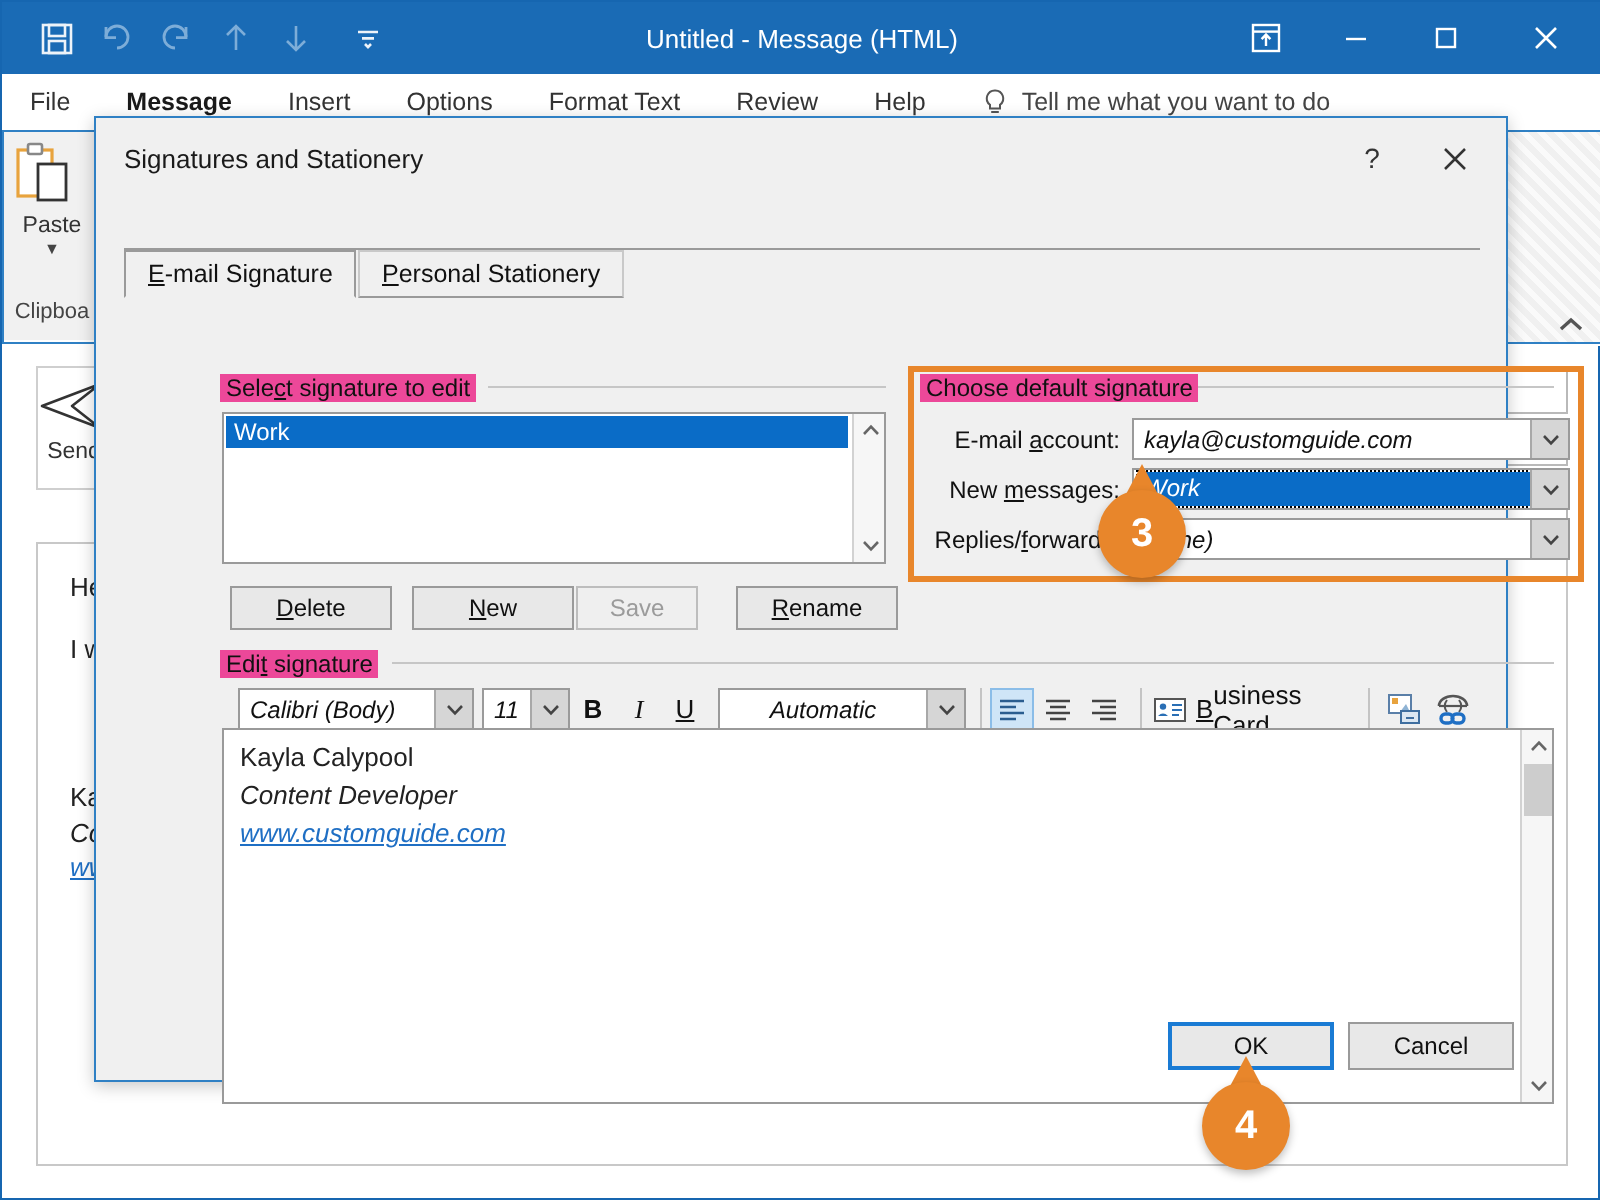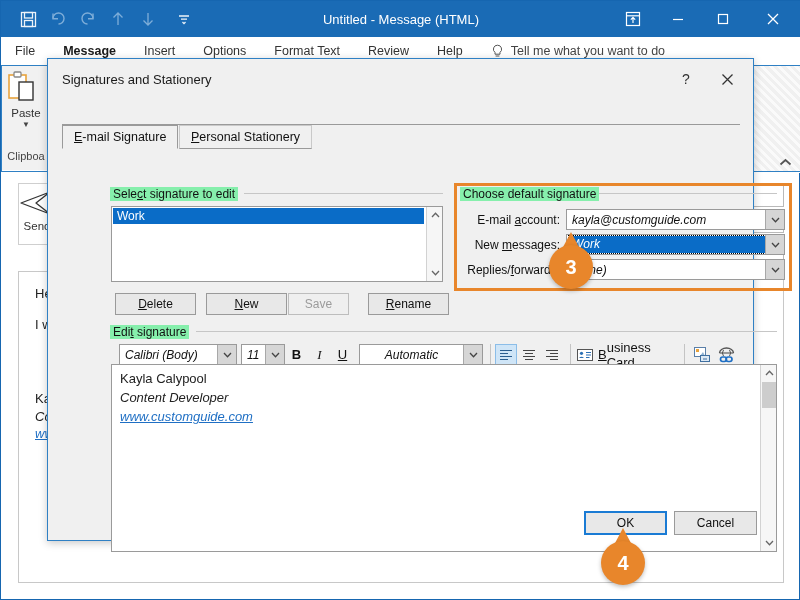--- a/index.html
+++ b/index.html
@@ -72,21 +72,21 @@
 
   
   #dlg-tabs{position:absolute;left:14px;top:42px;width:678px;height:24px;margin-top:24px;}
   .dtab{position:absolute;top:0;height:24px;line-height:23px;padding:0 11px;font-size:12.5px;
         box-sizing:border-box;color:#111;}
   .dtab.active{background:#f0f0f0;border:1px solid #9a9a9a;border-bottom:1px solid #f0f0f0;z-index:3;}
   .dtab.inactive{background:#f0f0f0;border:1px solid #c9c9c9;border-bottom:1px solid #9a9a9a;}
   #tabline{position:absolute;left:14px;top:65px;width:678px;height:1px;background:#9a9a9a;}
 
   
-  .grp-label{position:absolute;font-size:12px;color:#111;background:#86efac;padding:0 3px;z-index:2;}
+  .grp-label{position:absolute;font-size:12px;color:#111;background:#ec4899;padding:0 3px;z-index:2;}
   .grp-rule{position:absolute;height:1px;background:#c6c6c6;}
 
   
   #sig-list{position:absolute;left:63px;top:147px;width:332px;height:76px;background:#fff;
             border:1px solid #9a9a9a;box-sizing:border-box;}
   #sig-item{position:absolute;left:1px;top:1px;width:311px;height:16px;background:#0a6cc7;color:#fff;
             font-size:12px;line-height:16px;padding-left:4px;box-sizing:border-box;}
   #sig-scroll{position:absolute;right:0;top:0;width:16px;height:74px;background:#f6f6f6;border-left:1px solid #d2d2d2;box-sizing:border-box;}
   .sb-arrow{width:16px;height:16px;display:flex;align-items:center;justify-content:center;color:#5a5a5a;font-size:9px;}
 

